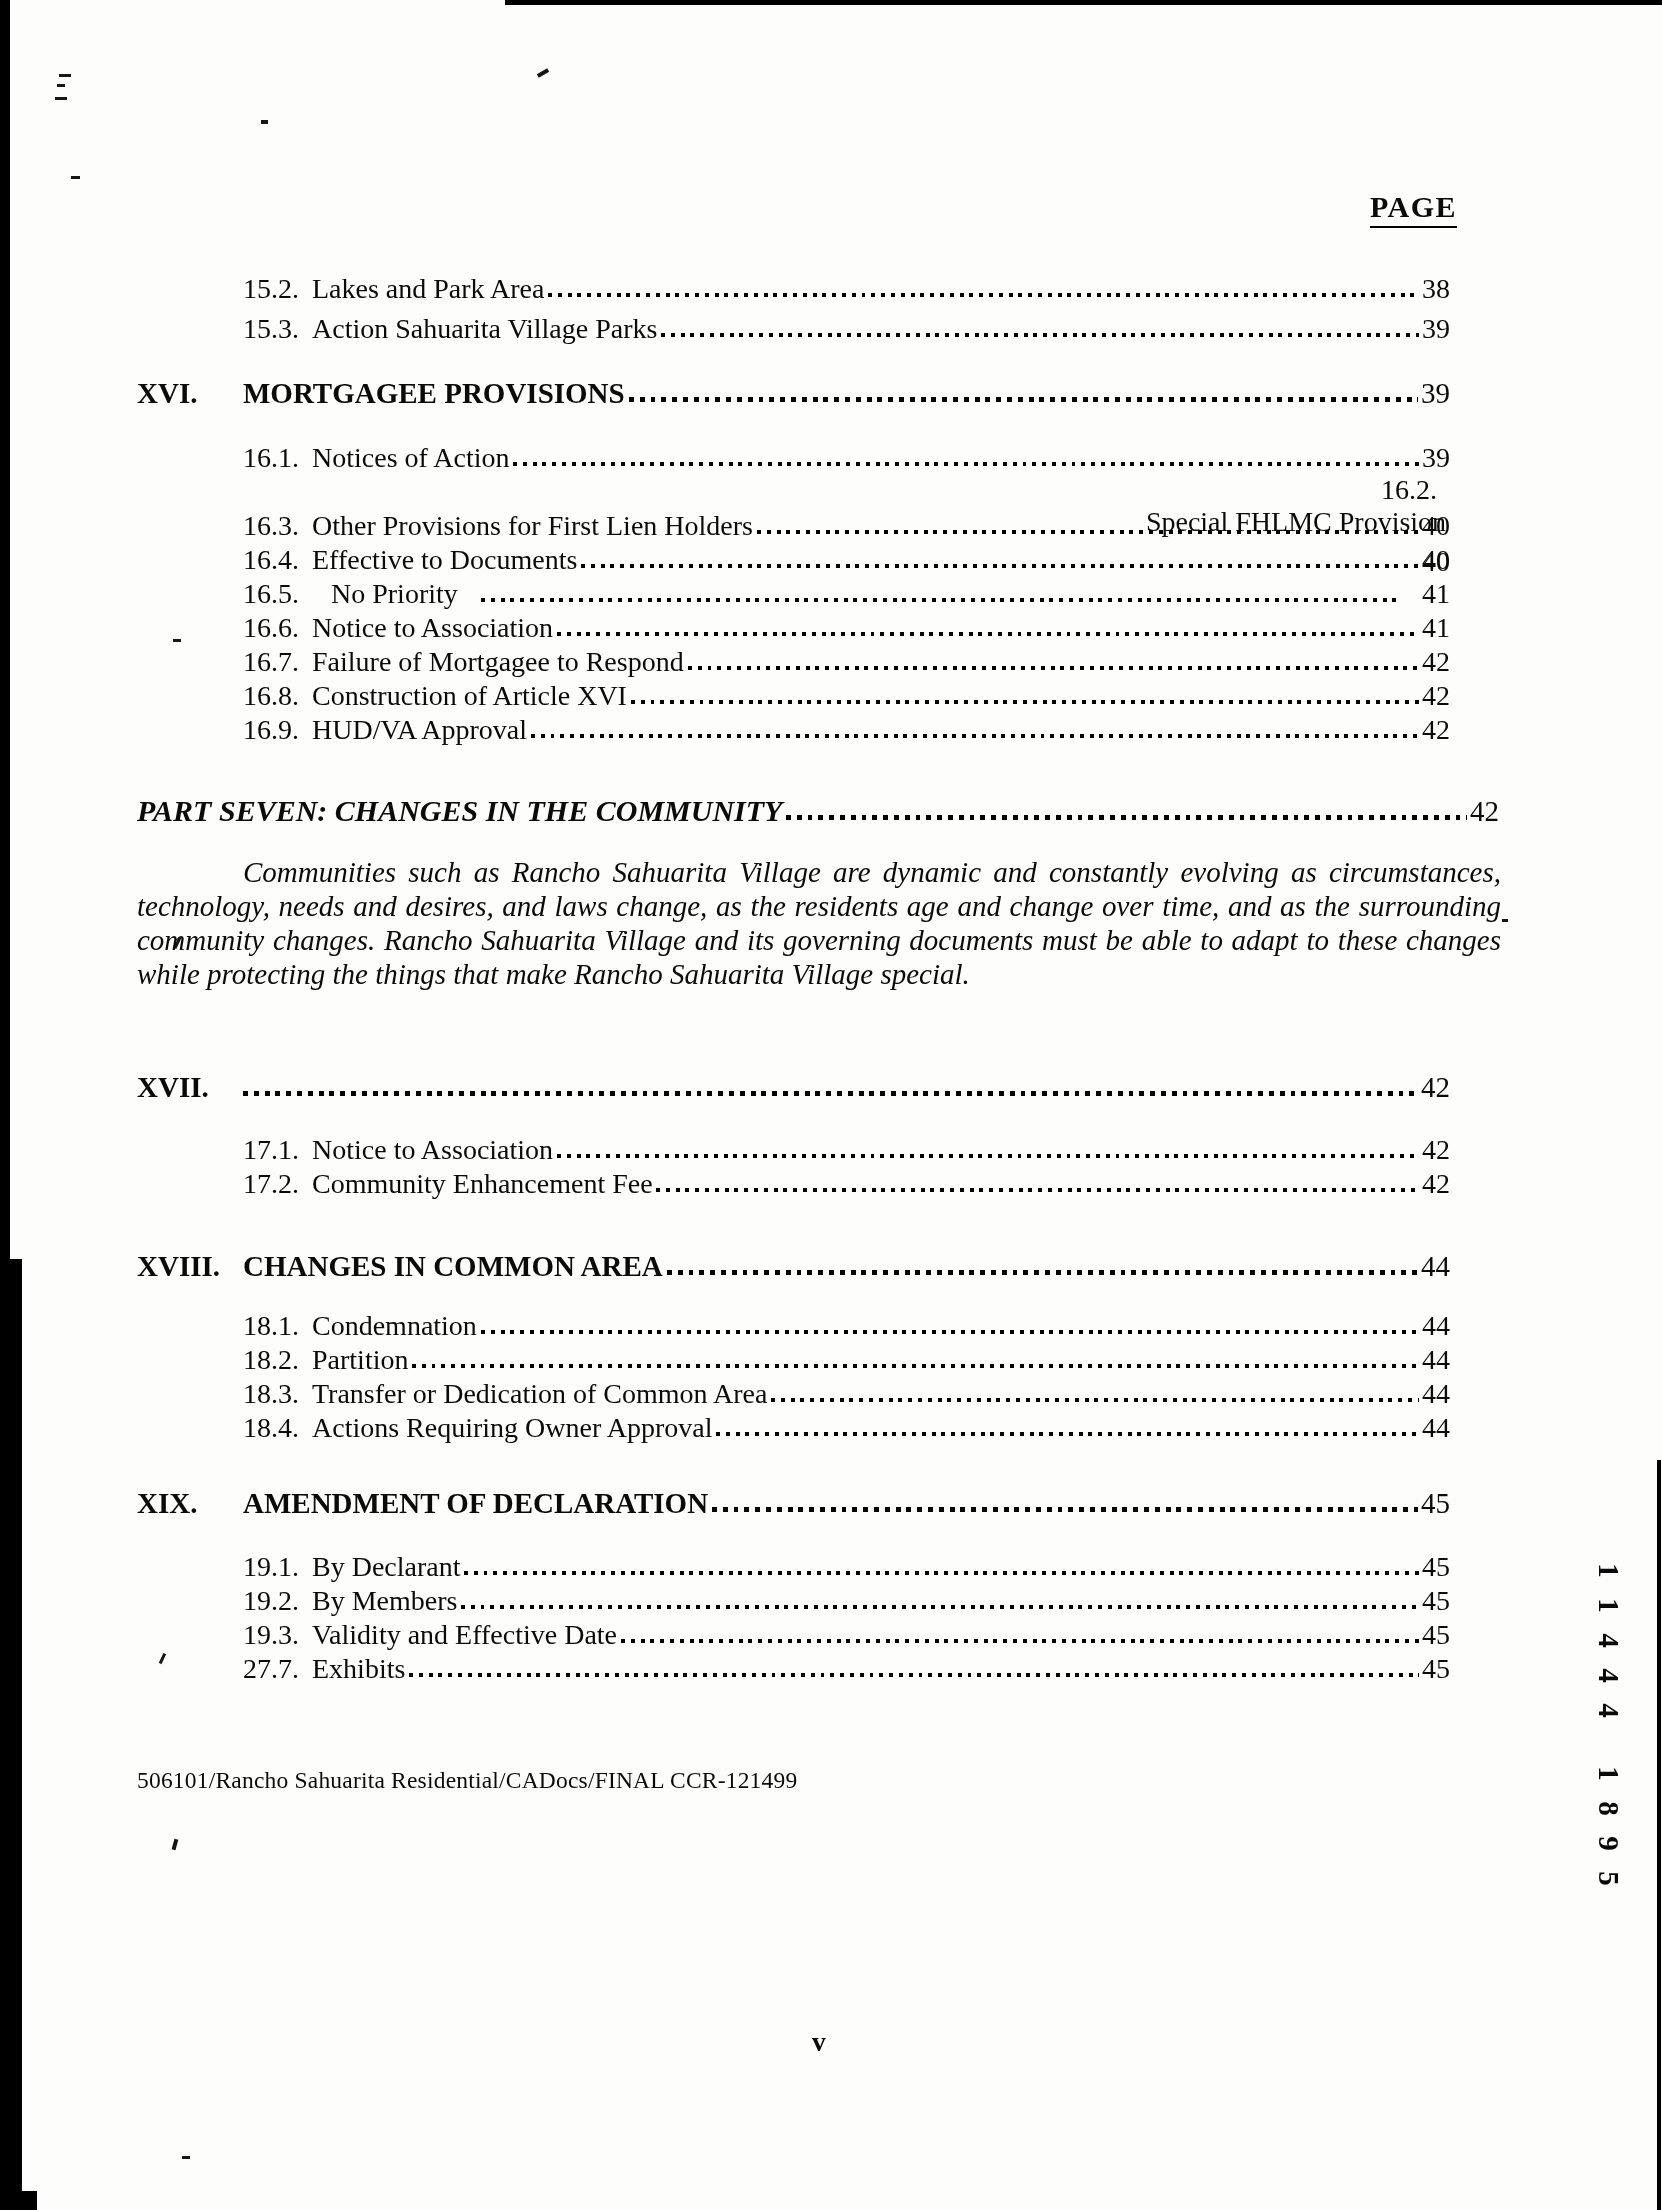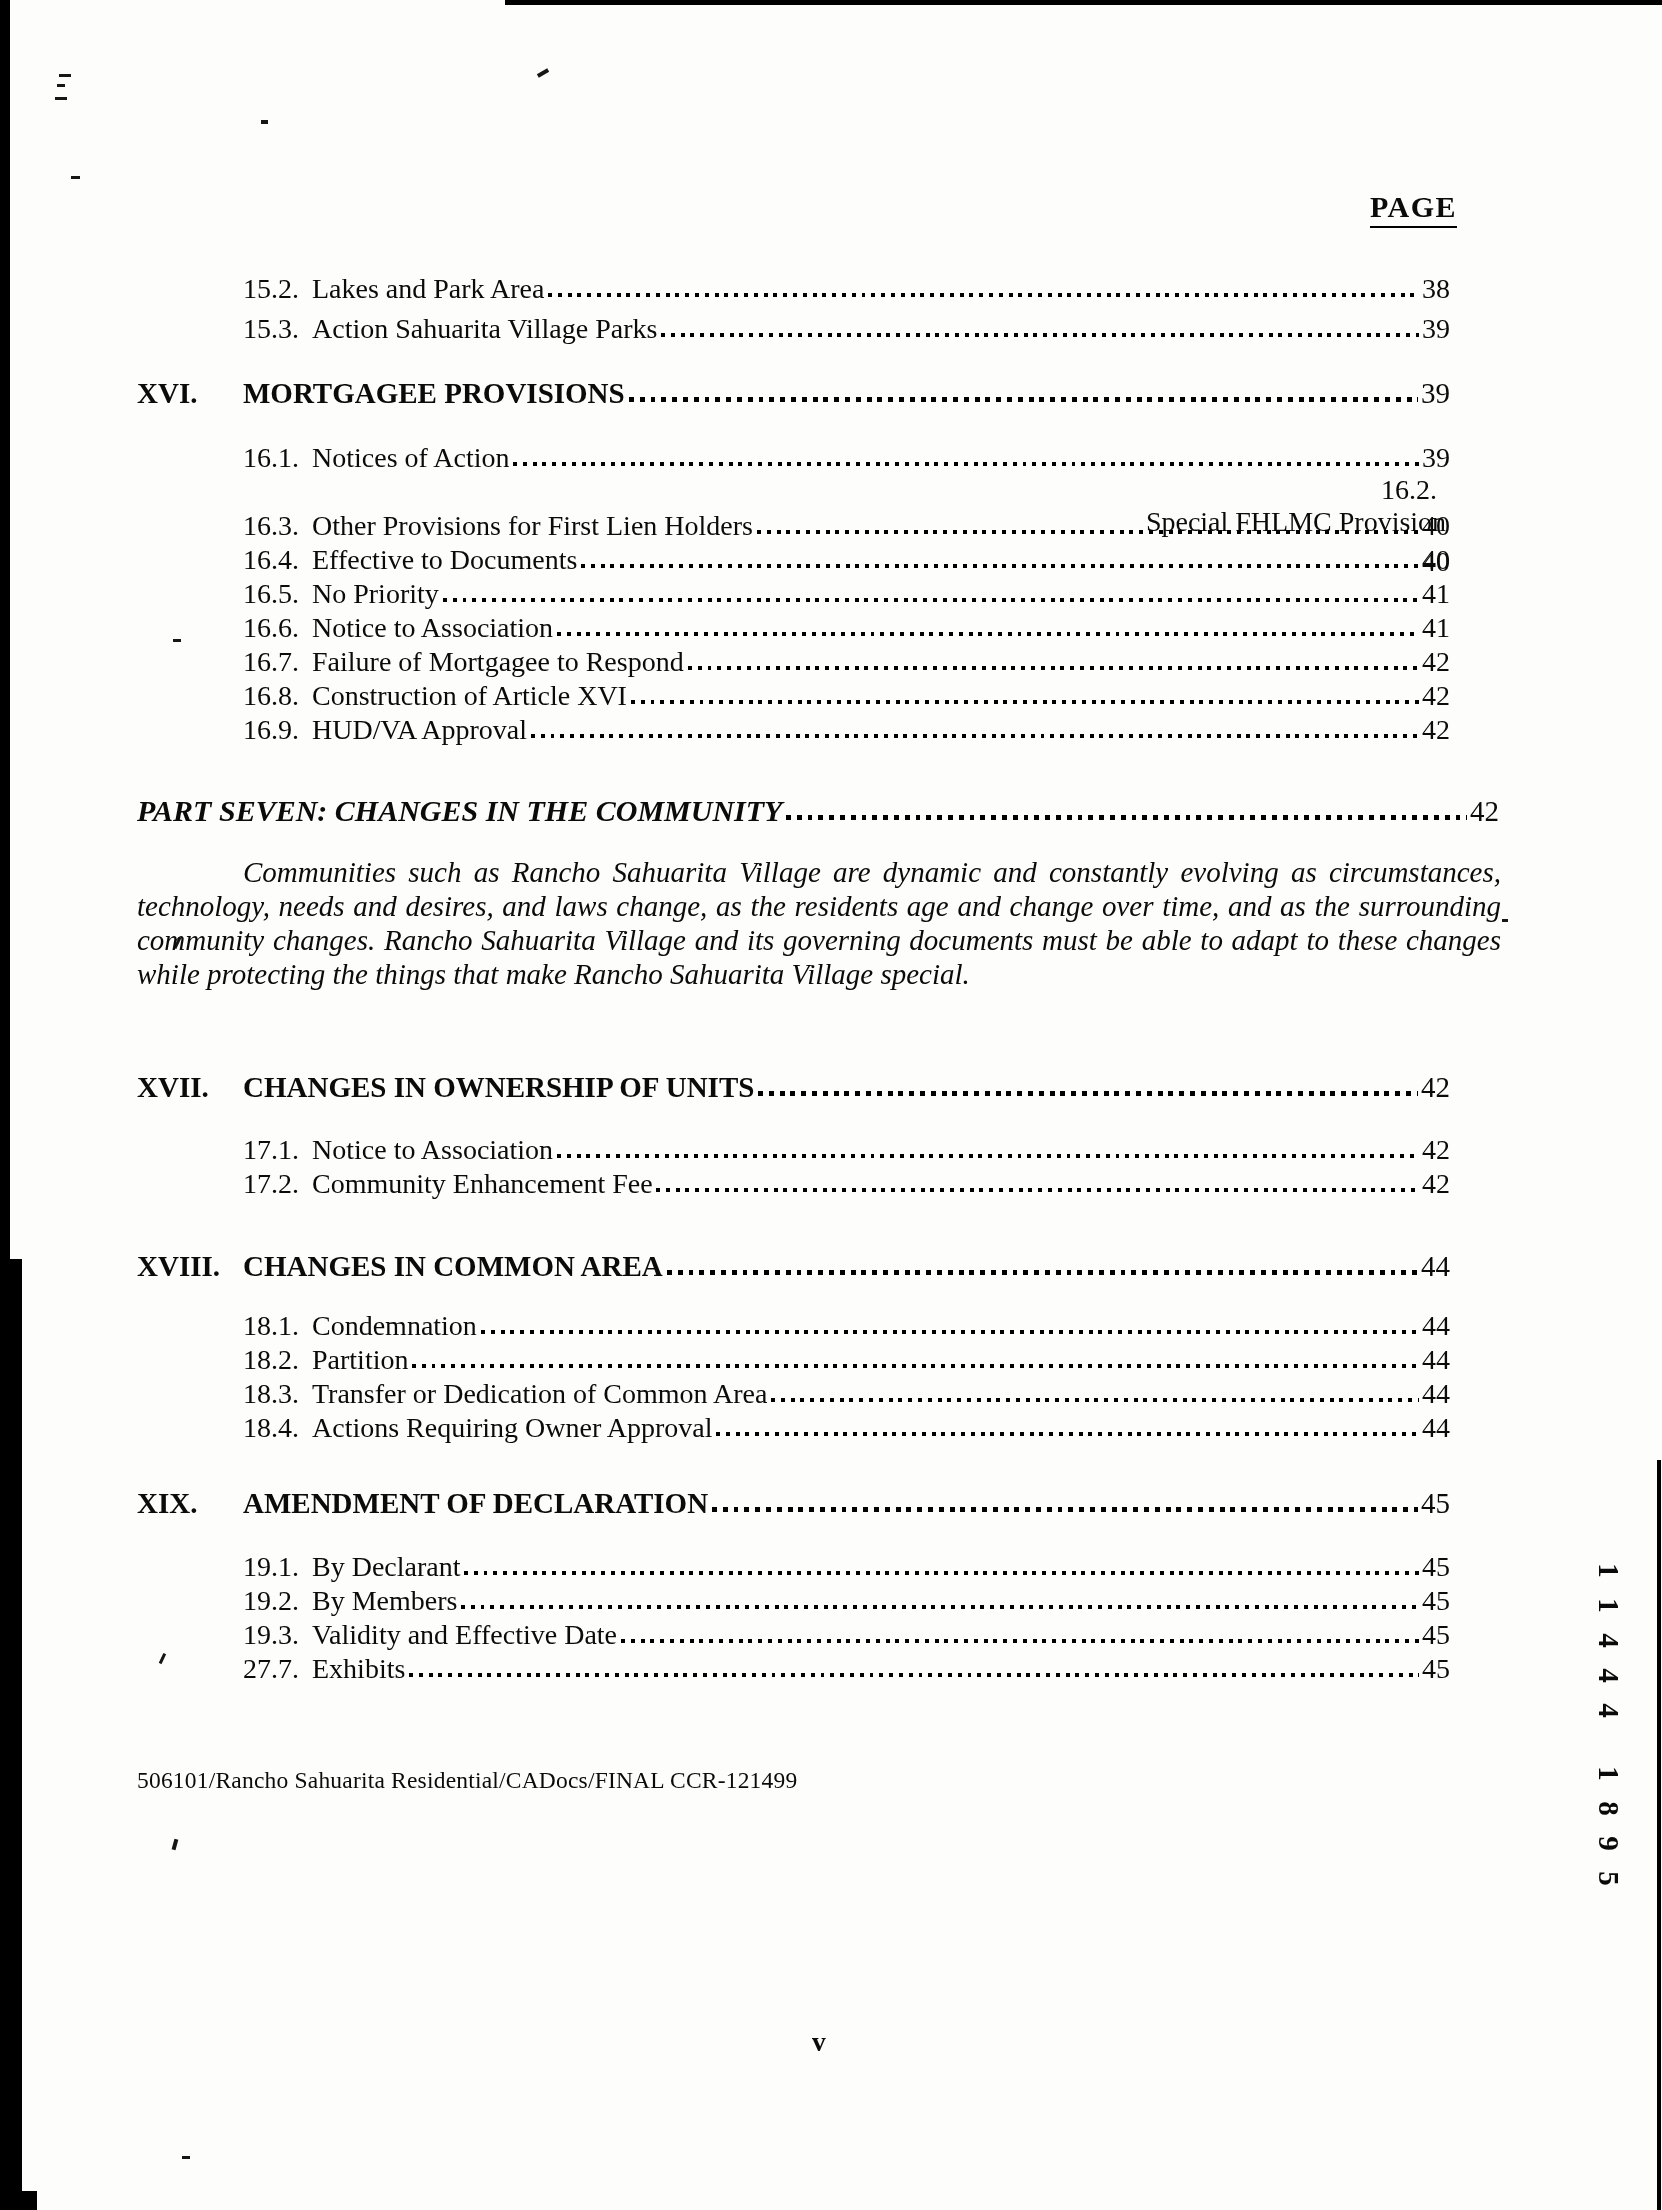--- a/index.html
+++ b/index.html
@@ -146,21 +146,21 @@
       <span class="toc-title">Other Provisions for First Lien Holders</span>
       <span class="leader"></span>
       <span class="toc-page">40</span>
     </div>
     <div class="toc-row" style="padding-left:106px;">
       <span class="toc-num">16.4.</span>
       <span class="toc-title">Effective to Documents</span>
       <span class="leader"></span>
       <span class="toc-page">40</span>
     </div>
-    <div class="toc-row" style="padding-left:106px;">
+    <div class="toc-row" style="padding-left:106px;gap:19px;">
       <span class="toc-num">16.5.</span>
       <span class="toc-title">No Priority</span>
       <span class="leader"></span>
       <span class="toc-page">41</span>
     </div>
     <div class="toc-row" style="padding-left:106px;">
       <span class="toc-num">16.6.</span>
       <span class="toc-title">Notice to Association</span>
       <span class="leader"></span>
       <span class="toc-page">41</span>
@@ -189,21 +189,20 @@
     <span class="part-title">PART SEVEN:  CHANGES IN THE COMMUNITY</span>
     <span class="leader leader-bold"></span>
     <span class="toc-page art-page">42</span>
   </div>
 
   <div class="intro">Communities such as Rancho Sahuarita Village are dynamic and constantly evolving as circumstances, technology, needs and desires, and laws change, as the residents age and change over time, and as the surrounding community changes.  Rancho Sahuarita Village and its governing documents must be able to adapt to these changes while protecting the things that make Rancho Sahuarita Village special.</div>
 
   <div class="toc-block" style="top:1064px;">
     <div class="toc-row art">
       <span class="art-num">XVII.</span>
-      <span class="toc-title art-title">CHANGES IN OWNERSHIP OF UNITS</span>
       <span class="leader leader-bold"></span>
       <span class="toc-page art-page">42</span>
     </div>
   </div>
 
   <div class="toc-block" style="top:1132px;">
     <div class="toc-row" style="padding-left:106px;">
       <span class="toc-num">17.1.</span>
       <span class="toc-title">Notice to Association</span>
       <span class="leader"></span>

